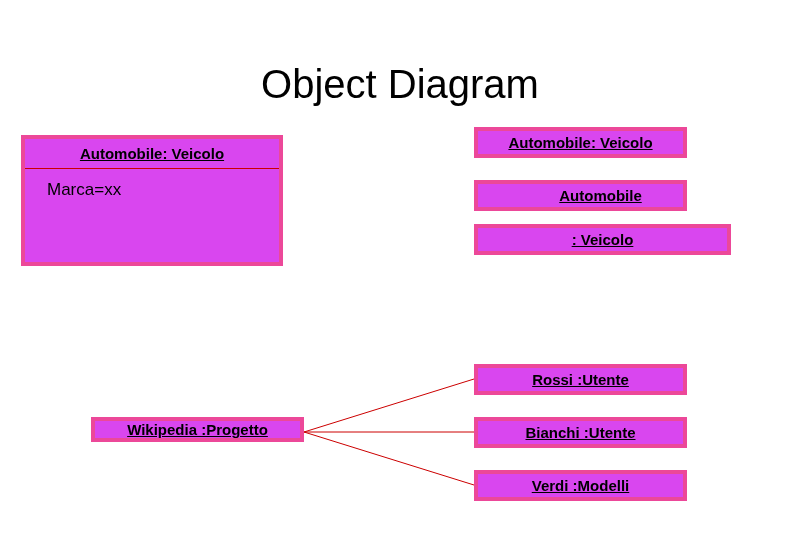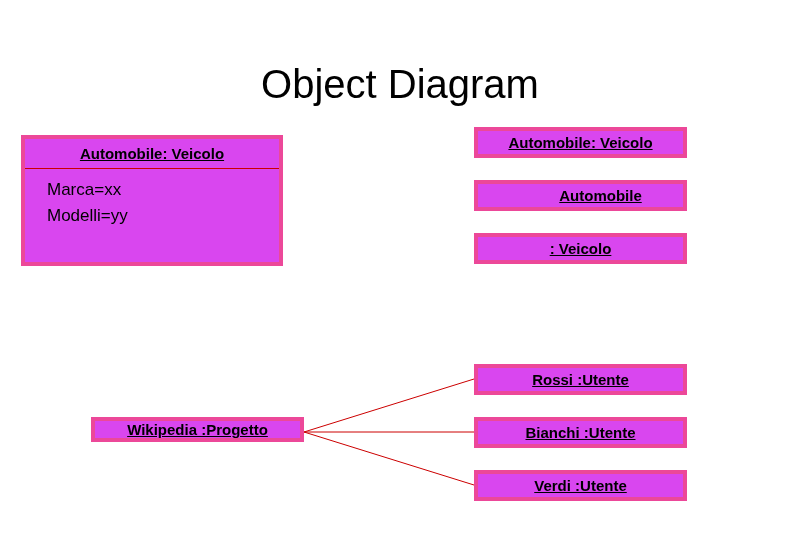--- a/index.html
+++ b/index.html
@@ -71,45 +71,44 @@
 </style>
 </head>
 <body>
 
 <div class="title">Object Diagram</div>
 
 <div class="box" style="left:21px; top:135px; width:262px; height:131px;">
   <div class="hdr">Automobile: Veicolo</div>
   <div class="attrs">
     <div>Marca=xx</div>
-    <div>Modelli=yy</div>
   </div>
 </div>
 
 <div class="box" style="left:474px; top:127px; width:213px; height:31px;">
   <div class="simple">Automobile: Veicolo</div>
 </div>
 <div class="box" style="left:474px; top:180px; width:213px; height:31px;padding-left:40px;">
   <div class="simple">Automobile</div>
 </div>
-<div class="box" style="left:474px; top:233px; width:213px; height:31px;">
+<div class="box" style="left:474px; top:224px; width:257px; height:31px;">
   <div class="simple">: Veicolo</div>
 </div>
 
 <div class="box" style="left:91px; top:417px; width:213px; height:25px;">
   <div class="simple">Wikipedia :Progetto</div>
 </div>
 
 <div class="box" style="left:474px; top:364px; width:213px; height:31px;">
   <div class="simple">Rossi :Utente</div>
 </div>
 <div class="box" style="left:474px; top:417px; width:213px; height:31px;">
   <div class="simple">Bianchi :Utente</div>
 </div>
 <div class="box" style="left:474px; top:470px; width:213px; height:31px;">
-  <div class="simple">Verdi :Utente</div>
+  <div class="simple">Verdi :Modelli</div>
 </div>
 
 <svg class="conn">
   <line x1="304" y1="432" x2="474" y2="379"></line>
   <line x1="304" y1="432" x2="474" y2="432"></line>
   <line x1="304" y1="432" x2="474" y2="485"></line>
 </svg>
 
 </body></html>

